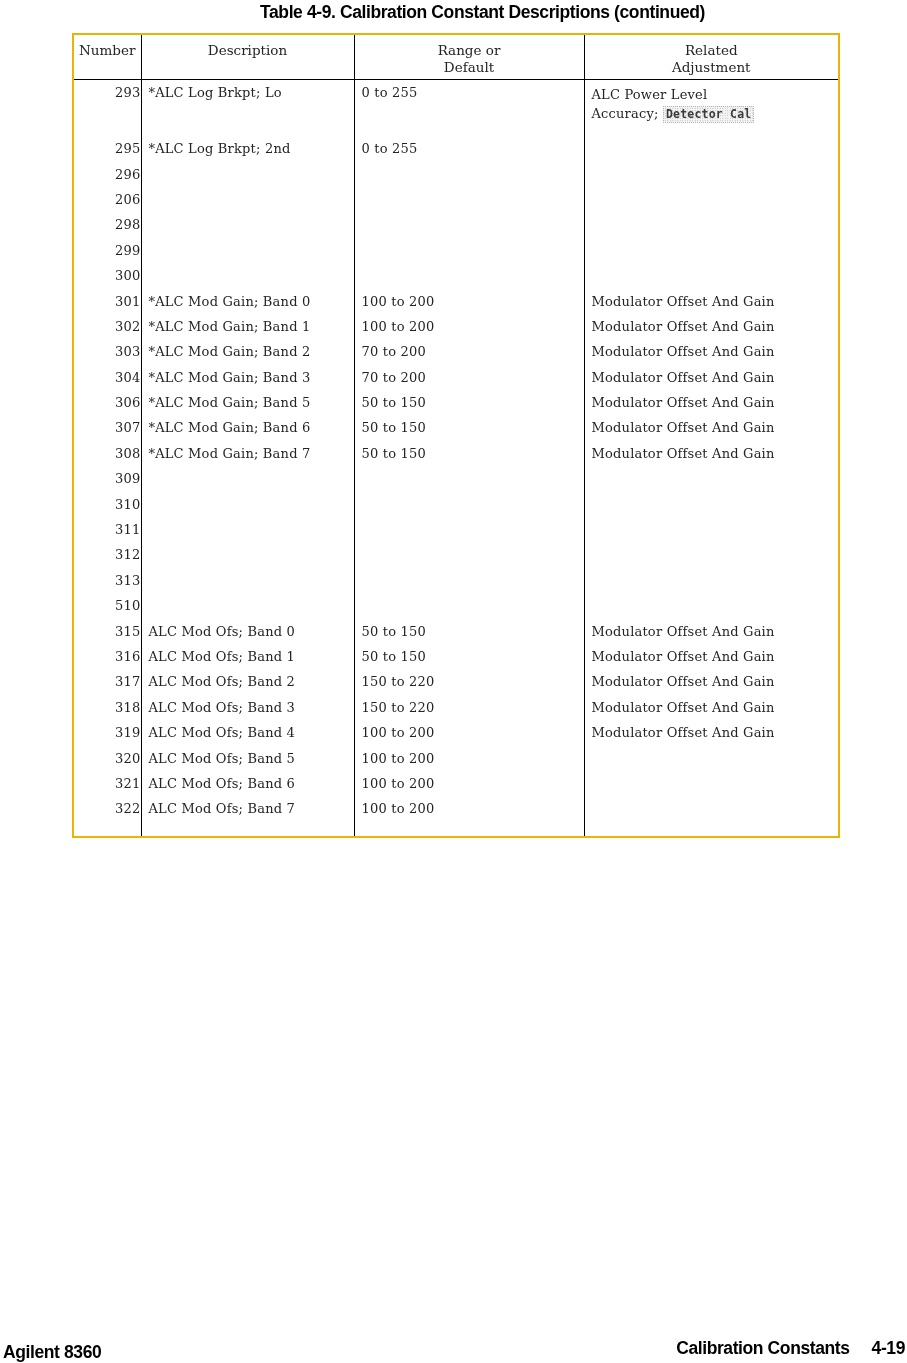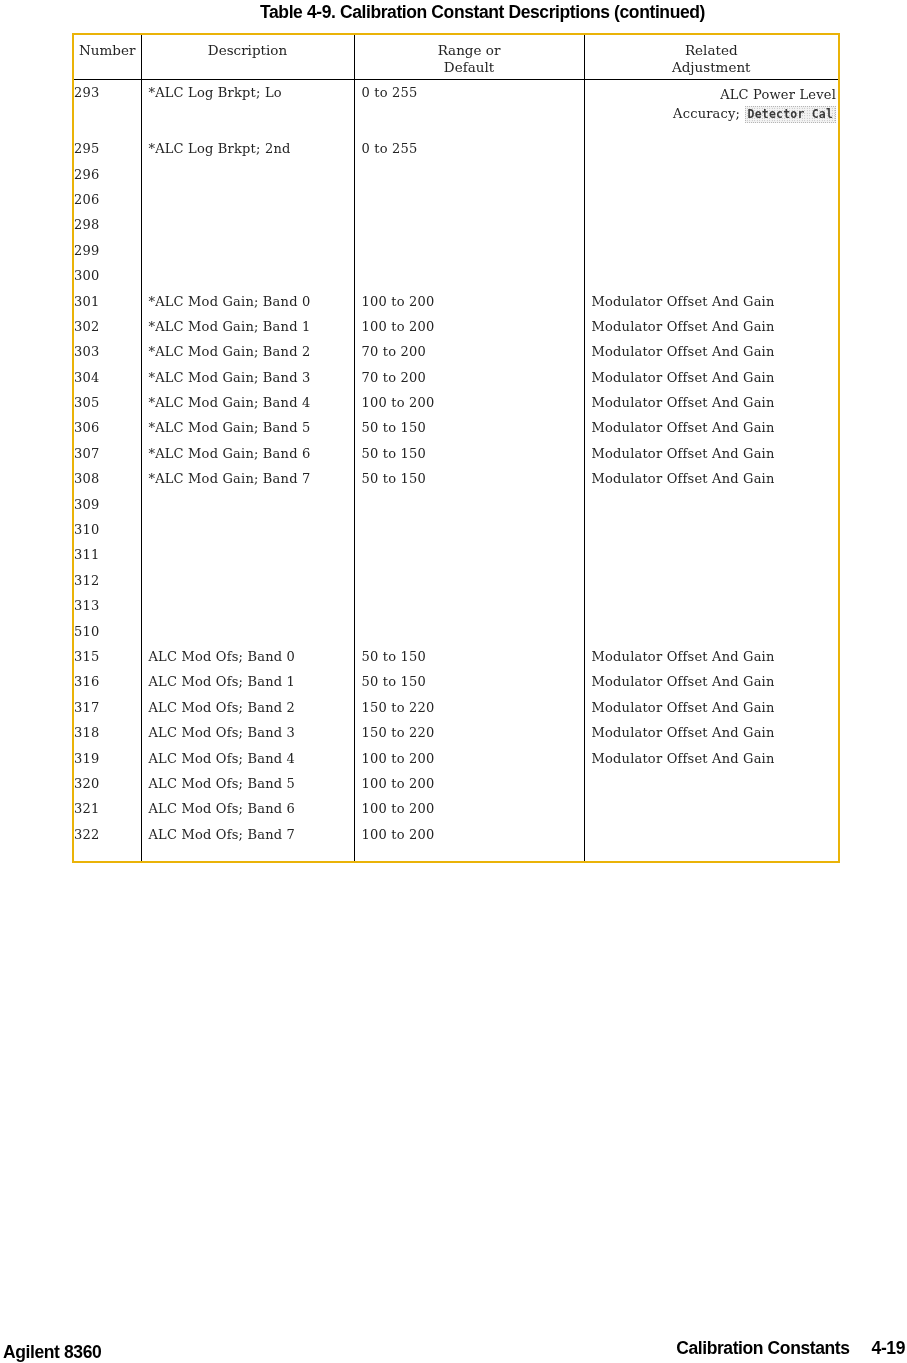--- a/index.html
+++ b/index.html
@@ -70,30 +70,30 @@
     line-height: 17px;
   }
   tbody td {
     height: 25.4px;
     vertical-align: middle;
     padding: 0 2px 0 7px;
     line-height: 15px;
     letter-spacing: 0.2px;
   }
   tbody td.num {
-    text-align: left;
+    text-align: right;
     padding: 0;
   }
   tbody tr.tall td {
     height: 51px;
     vertical-align: top;
     padding-top: 5px;
   }
   tbody tr.spacer td { height: 14px; }
-  .related-line { line-height: 19px; text-align: right; }
+  .related-line { line-height: 19px; }
   .softkey {
     font-family: "DejaVu Sans Mono", monospace;
     font-size: 11.5px;
     font-weight: bold;
     color: #3a3a3a;
     background-color: #f4f4f4;
     background-image: radial-gradient(circle, #a8a8a8 0.6px, rgba(0,0,0,0) 0.7px);
     background-size: 2.5px 2.5px;
     border: 1px dotted #b5b5b5;
     padding: 0 2px 1px 2px;
@@ -213,26 +213,20 @@
     <td class="range">70 to 200</td>
     <td class="related">Modulator Offset And Gain</td>
   </tr>
         <tr>
     <td class="num">304</td>
     <td class="desc">*ALC Mod Gain; Band 3</td>
     <td class="range">70 to 200</td>
     <td class="related">Modulator Offset And Gain</td>
   </tr>
         <tr>
-    <td class="num">305</td>
-    <td class="desc">*ALC Mod Gain; Band 4</td>
-    <td class="range">100 to 200</td>
-    <td class="related">Modulator Offset And Gain</td>
-  </tr>
-        <tr>
     <td class="num">306</td>
     <td class="desc">*ALC Mod Gain; Band 5</td>
     <td class="range">50 to 150</td>
     <td class="related">Modulator Offset And Gain</td>
   </tr>
         <tr>
     <td class="num">307</td>
     <td class="desc">*ALC Mod Gain; Band 6</td>
     <td class="range">50 to 150</td>
     <td class="related">Modulator Offset And Gain</td>

